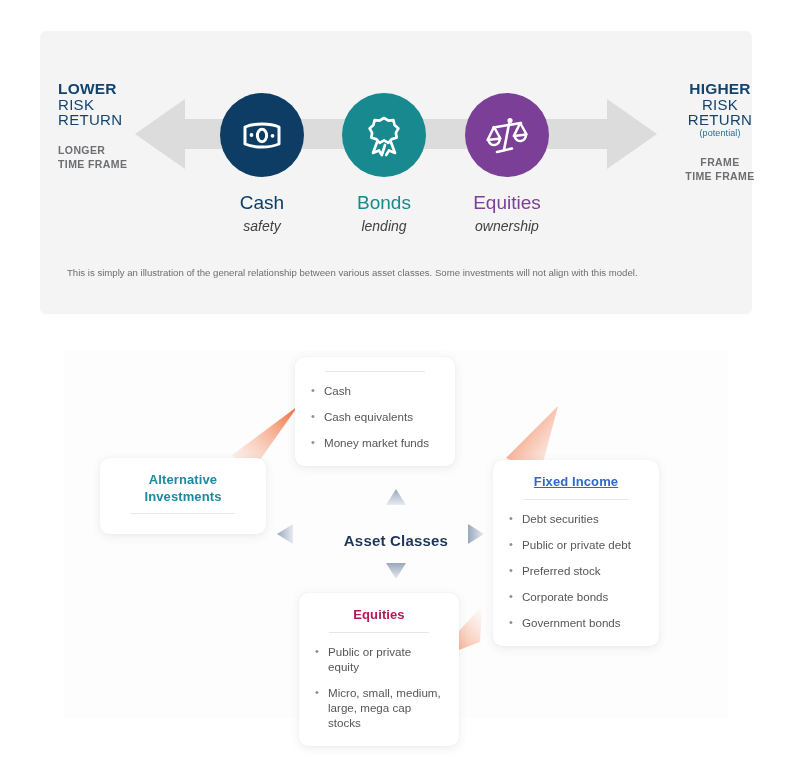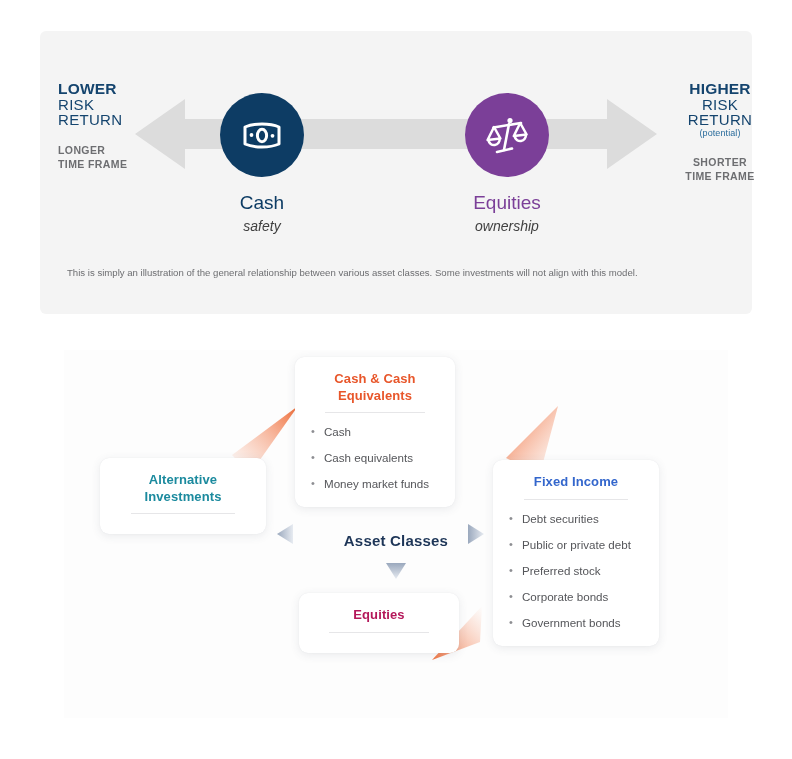--- a/index.html
+++ b/index.html
@@ -219,37 +219,48 @@
       <div class="end-sub">RETURN</div>
       <div class="end-frame">LONGER</div>
       <div class="end-frame" style="margin-top:0">TIME FRAME</div>
     </div>
 
     <div class="end-label right">
       <div class="end-head">HIGHER</div>
       <div class="end-sub">RISK</div>
       <div class="end-sub">RETURN</div>
       <div class="end-paren">(potential)</div>
-      <div class="end-frame">SHORTER</div>
+      <div class="end-frame">FRAME</div>
       <div class="end-frame" style="margin-top:0">TIME FRAME</div>
     </div>
 
     <div class="asset-node" id="node-cash" style="left:148px;">
       <div class="asset-circle" id="circle-cash" style="background: rgb(13, 60, 100);">
         <svg width="44" height="44" viewBox="0 0 44 44">
           <path d="M5 14 C 14 10, 30 10, 39 14 L 39 31 C 30 35, 14 35, 5 31 Z" fill="none" stroke="#ffffff" stroke-width="3" stroke-linejoin="round"></path>
           <ellipse cx="22" cy="22.5" rx="4.6" ry="6.2" fill="none" stroke="#ffffff" stroke-width="3"></ellipse>
           <circle cx="11.5" cy="22" r="1.9" fill="#ffffff"></circle>
           <circle cx="32.5" cy="22.8" r="1.9" fill="#ffffff"></circle>
         </svg>
       </div>
       <div class="asset-title" id="title-cash" style="color: rgb(13, 60, 100);">Cash</div>
       <div class="asset-sub">safety</div>
     </div>
 
+    <div class="asset-node" id="node-bonds" style="left:270px;">
+      <div class="asset-circle" id="circle-bonds" style="background: rgb(23, 137, 143);">
+        <svg width="42" height="44" viewBox="0 0 42 44">
+          <path d="M21 5 l4.4 2.6 5-0.4 1.2 4.9 3.8 3.3 -2.5 4.4 0.7 5 -4.9 1.3 -3.4 3.7 -4.3-2.5 -4.3 2.5 -3.4-3.7 -4.9-1.3 0.7-5 -2.5-4.4 3.8-3.3 1.2-4.9 5 0.4 Z" fill="none" stroke="#ffffff" stroke-width="2.7" stroke-linejoin="round"></path>
+          <path d="M14.5 28 L 10 40 L 16 37.5 L 18.8 42 L 22 32" fill="none" stroke="#ffffff" stroke-width="2.7" stroke-linejoin="round" stroke-linecap="round"></path>
+          <path d="M27.5 28 L 32 40 L 26 37.5 L 23.2 42" fill="none" stroke="#ffffff" stroke-width="2.7" stroke-linejoin="round" stroke-linecap="round"></path>
+        </svg>
+      </div>
+      <div class="asset-title" id="title-bonds" style="color: rgb(23, 137, 143);">Bonds</div>
+      <div class="asset-sub">lending</div>
+    </div>
 
     <div class="asset-node" id="node-equities" style="left:393px;">
       <div class="asset-circle" id="circle-equities" style="background: rgb(123, 63, 152);">
         <svg width="44" height="44" viewBox="0 0 44 44">
           <circle cx="25" cy="7.5" r="2.6" fill="#ffffff"></circle>
           <path d="M24 11 L 19 37" stroke="#ffffff" stroke-width="2.6" stroke-linecap="round"></path>
           <path d="M12 39 L 27 35.5" stroke="#ffffff" stroke-width="2.6" stroke-linecap="round"></path>
           <path d="M8.5 14.5 L 36 10" stroke="#ffffff" stroke-width="2.6" stroke-linecap="round"></path>
           <path d="M2.6 27 L 9 14 L 15.4 25.5 Z" fill="none" stroke="#ffffff" stroke-width="2.5" stroke-linejoin="round"></path>
           <path d="M3.5 27.2 A 5.6 5.6 0 0 0 14.6 25.6" fill="none" stroke="#ffffff" stroke-width="2.5"></path>
@@ -307,45 +318,48 @@
 
     <path d="M436 256 L 386 310 L 434 292 Z" fill="url(#sal4)" transform="translate(-18,0)"></path>
 
     <path d="M332 139 L 342 155 L 322 155 Z" fill="url(#hubg)"></path>
     <path d="M332 229 L 342 213 L 322 213 Z" fill="url(#hubg)"></path>
     <path d="M213 184 L 229 194 L 229 174 Z" fill="url(#hubgv)"></path>
     <path d="M420 184 L 404 194 L 404 174 Z" fill="url(#hubgv)"></path>
   </svg>
 
   <div class="card" id="card-cash">
-    <div class="card-title" id="ct-cash" style="color: rgb(232, 86, 42);">Cash &amp; Cash Equivalents</div>
     <div class="card-rule"></div>
     <ul>
       <li>Cash</li>
       <li>Cash equivalents</li>
       <li>Money market funds</li>
     </ul>
   </div>
 
   <div class="card" id="card-alt">
     <div class="card-title" id="ct-alt" style="color: rgb(27, 138, 158);">Alternative Investments</div>
     <div class="card-rule"></div>
   </div>
 
   <div class="card" id="card-fixed">
-    <div class="card-title" id="ct-fixed" style="color: rgb(51, 102, 204);">Fixed Income</div>
+    <div class="card-title" id="ct-fixed" style="color: rgb(51, 102, 204); text-decoration: underline;">Fixed Income</div>
     <div class="card-rule"></div>
     <ul>
       <li>Debt securities</li>
       <li>Public or private debt</li>
       <li>Preferred stock</li>
       <li>Corporate bonds</li>
       <li>Government bonds</li>
     </ul>
   </div>
 
   <div class="card" id="card-equities">
     <div class="card-title" id="ct-eq" style="color: rgb(180, 24, 90);">Equities</div>
     <div class="card-rule"></div>
+    <ul>
+      <li>Public or private equity</li>
+      <li>Micro, small, medium, large, mega cap stocks</li>
+    </ul>
   </div>
 
   <div class="hub">Asset Classes</div>
 </div>
 
 </body></html>

